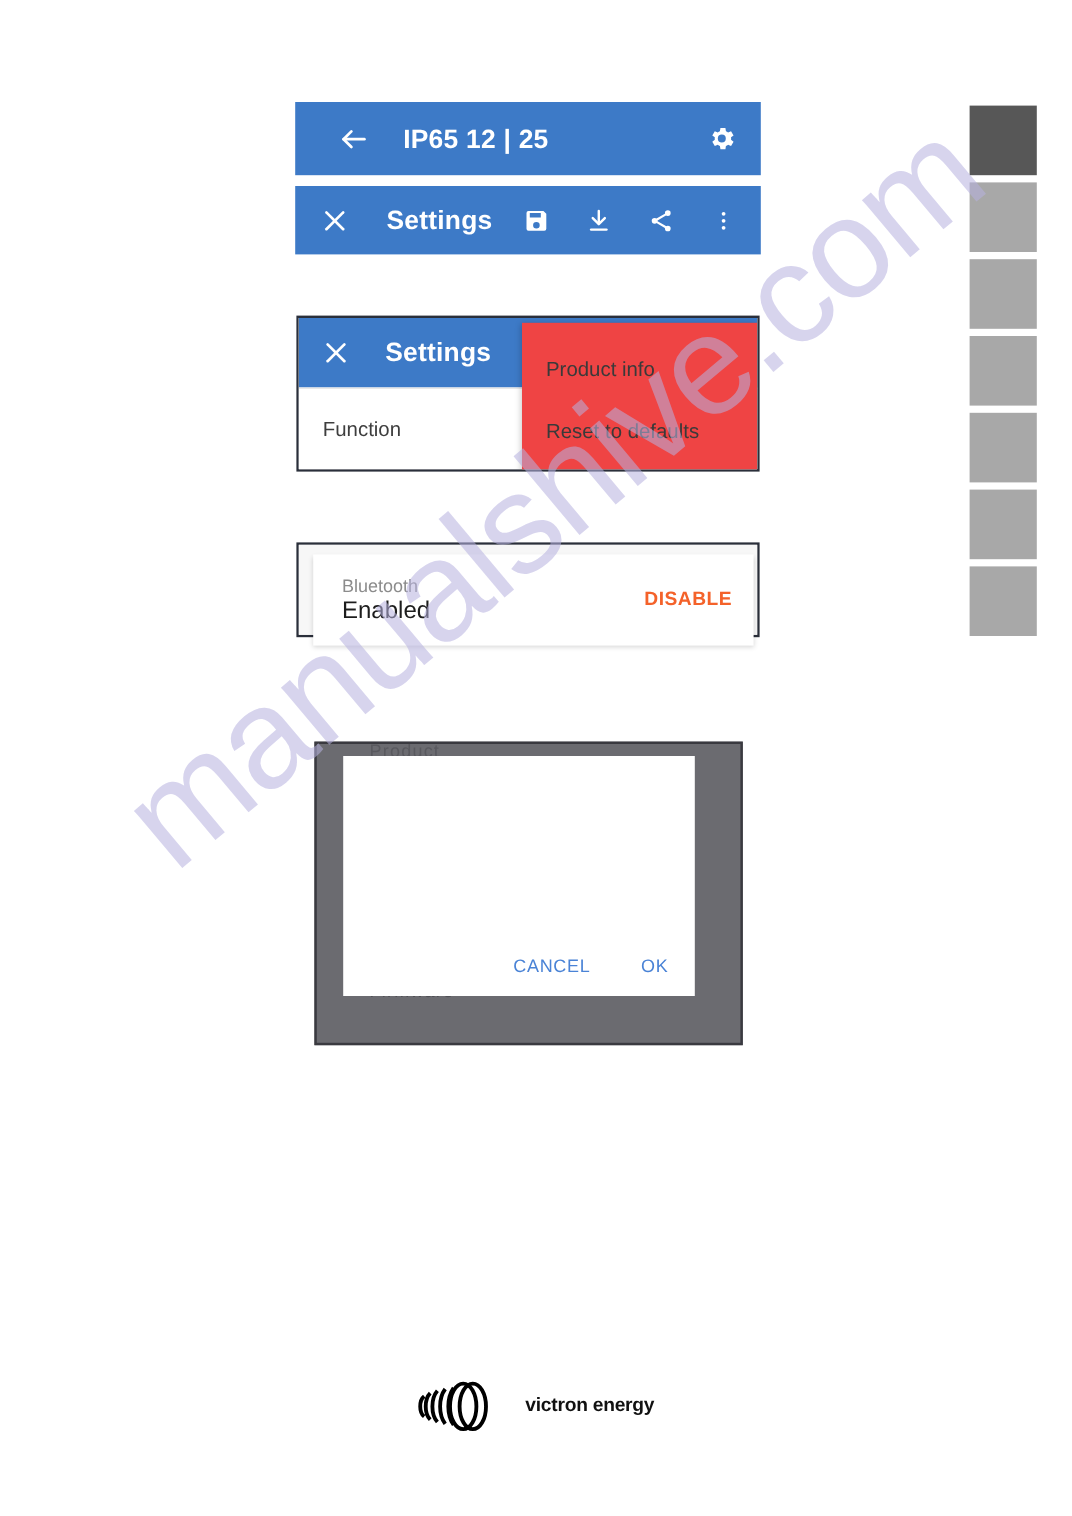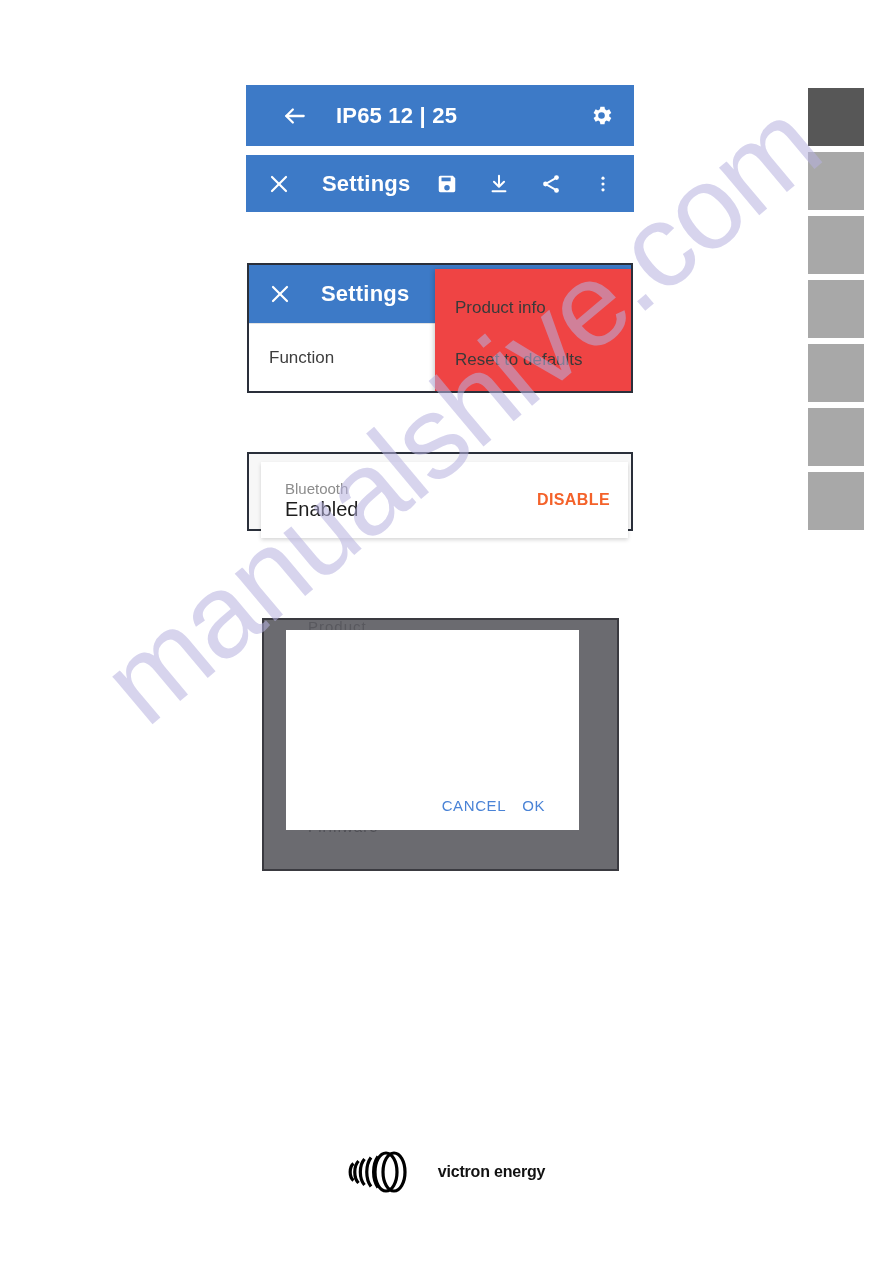--- a/index.html
+++ b/index.html
@@ -269,25 +269,25 @@
     line-height: 20px;
     color: #3b3b3b;
     margin: 0;
   }
   .dialog-link {
     color: #6bb8e6;
     text-decoration: underline;
   }
   .dialog-actions {
     position: absolute;
-    right: 34px;
+    right: 22px;
     bottom: 16px;
     display: flex;
     align-items: flex-start;
-    gap: 16px;
+    gap: 42px;
   }
   .dialog-btn {
     font-size: 15px;
     font-weight: 400;
     color: #4a83d6;
     letter-spacing: .6px;
     background: none;
     border: none;
     padding: 0;
     font-family: "Liberation Sans", sans-serif;

